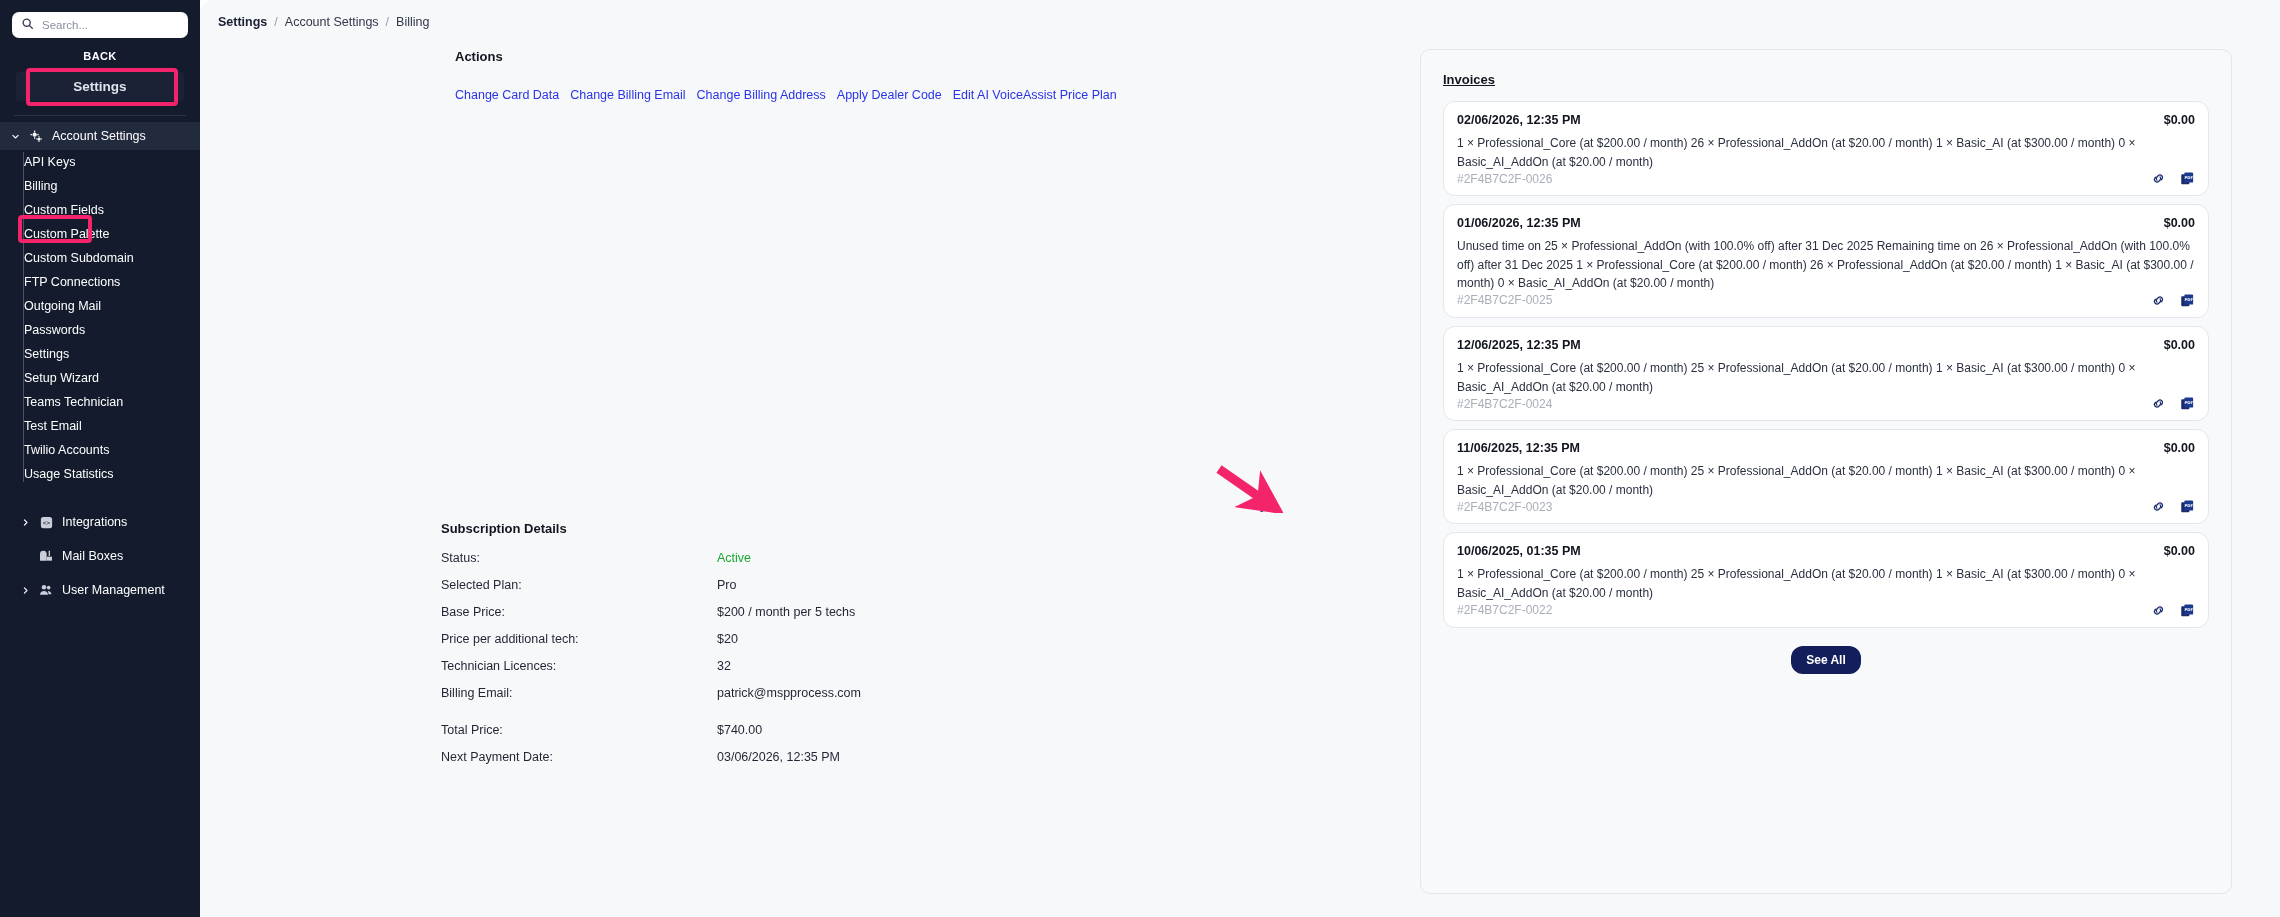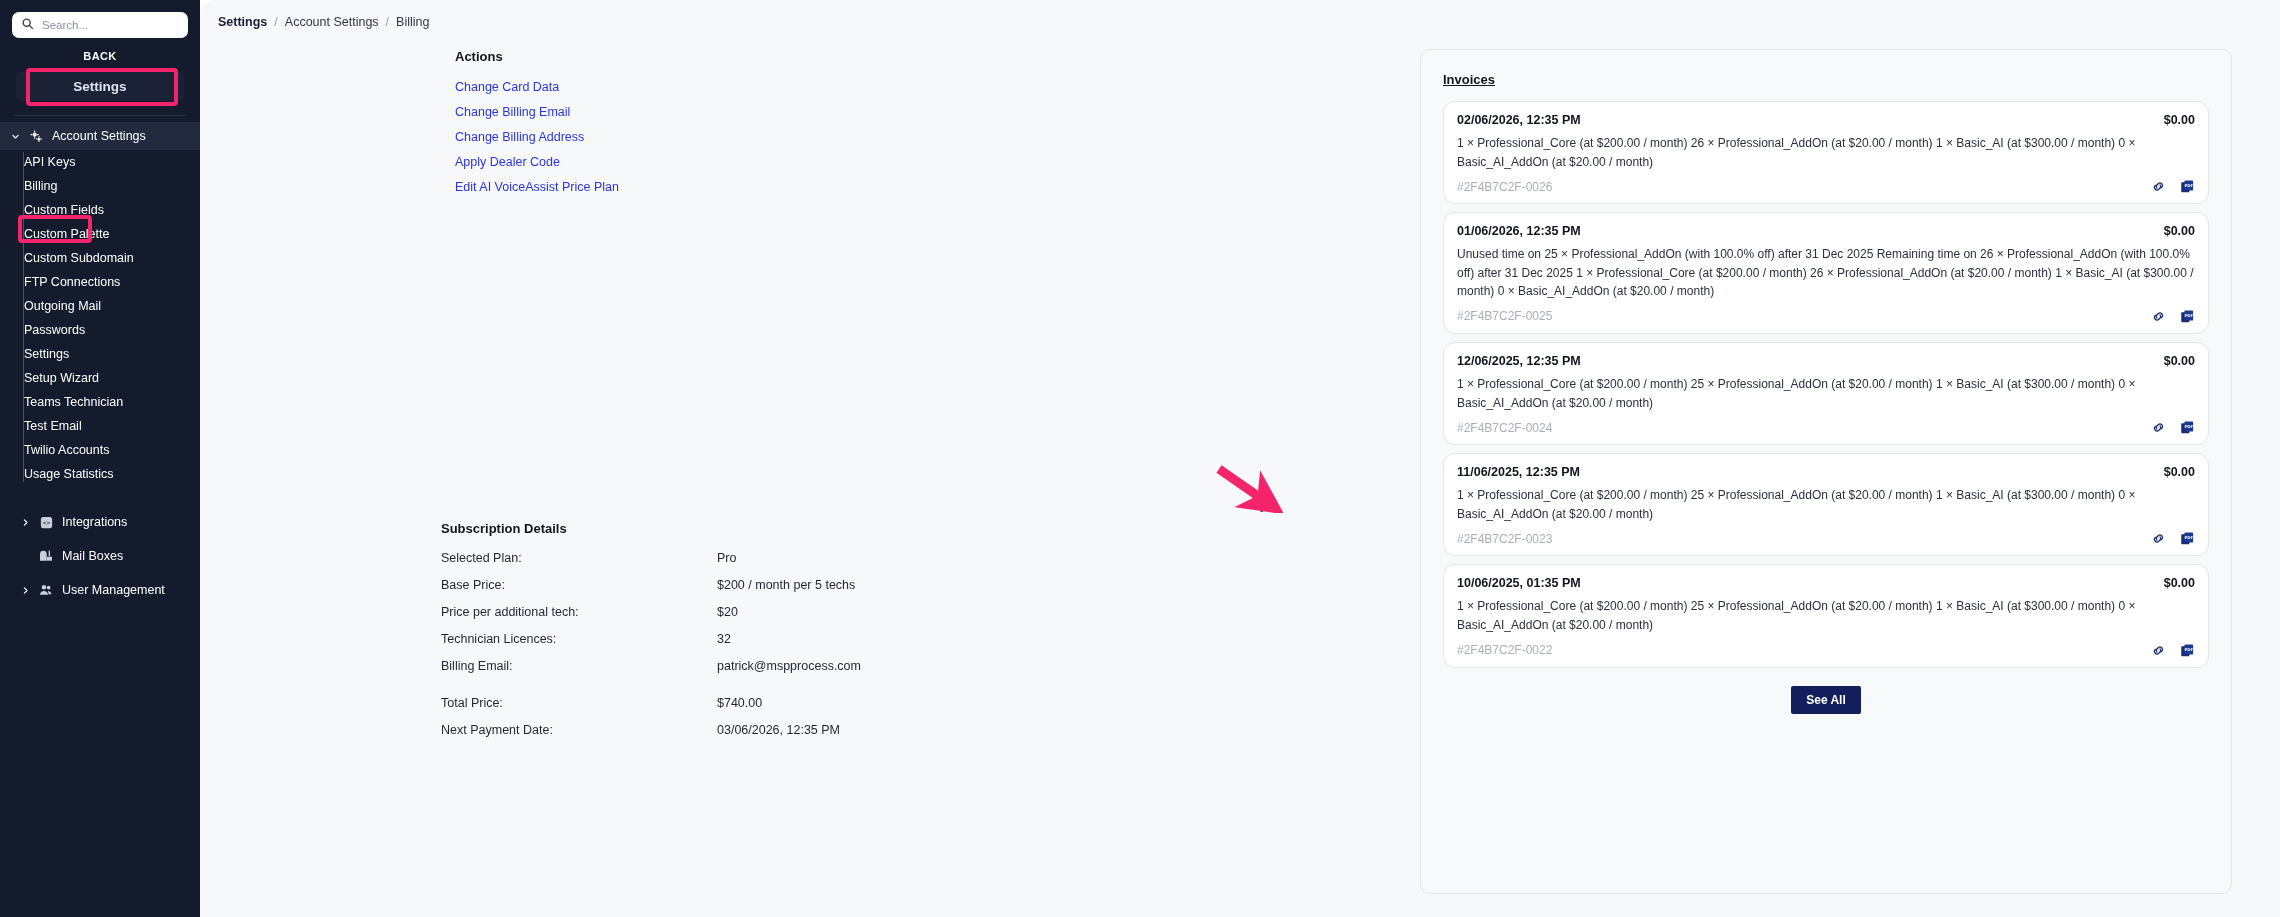--- a/index.html
+++ b/index.html
@@ -96,21 +96,21 @@
   .bc-sep { color: #9aa0b0; }
   .bc-item { color: #30374a; }
 
   .content { display: flex; padding: 20px 0 0 0; height: 880px; }
 
   .col-left { width: 1220px; flex: 0 0 1220px; position: relative; padding-left: 255px; }
   .col-right { flex: 1 1 auto; padding-right: 48px; }
 
   .sec-title { font-size: 13px; font-weight: bold; color: #11151f; }
 
-  .actions-list { margin-top: 16px; display: flex; flex-direction: column; gap: 11px; }
+  .actions-list { margin-top: 24px; display: flex; gap: 11px; }
   .action-link {
     color: #2a34e8; font-size: 12.5px; text-decoration: none; cursor: pointer;
     width: fit-content;
   }
 
   .sub-details { position: absolute; left: 241px; top: 472px; width: 700px; }
   .sub-title { font-size: 13px; font-weight: bold; color: #11151f; margin-bottom: 15px; }
   .kv-row { display: flex; font-size: 12.5px; color: #1f2533; margin-bottom: 13px; }
   .kv-row.spaced { margin-top: 23px; }
   .kv-k { width: 276px; flex: 0 0 276px; }
@@ -131,28 +131,28 @@
   .panel-title { font-size: 13px; font-weight: bold; color: #11151f; margin-bottom: 14px; text-decoration: underline; }
 
   .inv-card {
     background: #ffffff; border: 1px solid #e3e6ec; border-radius: 12px;
     padding: 11px 13px 9px 13px; margin-bottom: 8px;
   }
   .inv-head { display: flex; justify-content: space-between; align-items: baseline; }
   .inv-date { font-size: 12.5px; font-weight: bold; color: #11151f; }
   .inv-amount { font-size: 12.5px; font-weight: bold; color: #11151f; }
   .inv-desc { font-size: 12px; color: #2a3040; line-height: 1.55; margin-top: 7px; }
-  .inv-foot { display: flex; justify-content: space-between; align-items: center; margin-top: 8px; }
+  .inv-foot { display: flex; justify-content: space-between; align-items: center; }
   .inv-id { font-size: 12px; color: #a9aeba; }
   .inv-icons { display: flex; gap: 14px; align-items: center; }
   .inv-icons span { cursor: pointer; display: inline-flex; }
 
   .see-all-wrap { display: flex; justify-content: center; margin-top: 18px; }
   .see-all {
-    background: #121f5c; color: #ffffff; border: none; border-radius: 2px;
+    background: #121f5c; color: #ffffff; border: none; border-radius: 12px;
     font-family: "Liberation Sans", sans-serif;
     font-size: 12px; font-weight: bold; padding: 7px 15px; cursor: pointer;
   }
 </style>
 </head>
 <body>
 
 <div class="app">
 
   <aside class="sidebar">
@@ -288,20 +288,24 @@
           <a class="action-link">Change Billing Email</a>
           <a class="action-link">Change Billing Address</a>
           <a class="action-link">Apply Dealer Code</a>
           <a class="action-link">Edit AI VoiceAssist Price Plan</a>
         </div>
 
         <div class="sub-details">
           <h2 class="sub-title">Subscription Details</h2>
 
           <div class="kv-row">
+            <span class="kv-k">Status:</span>
+            <span class="kv-v active">Active</span>
+          </div>
+          <div class="kv-row">
             <span class="kv-k">Selected Plan:</span>
             <span class="kv-v">Pro</span>
           </div>
           <div class="kv-row">
             <span class="kv-k">Base Price:</span>
             <span class="kv-v">$200 / month per 5 techs</span>
           </div>
           <div class="kv-row">
             <span class="kv-k">Price per additional tech:</span>
             <span class="kv-v">$20</span>

